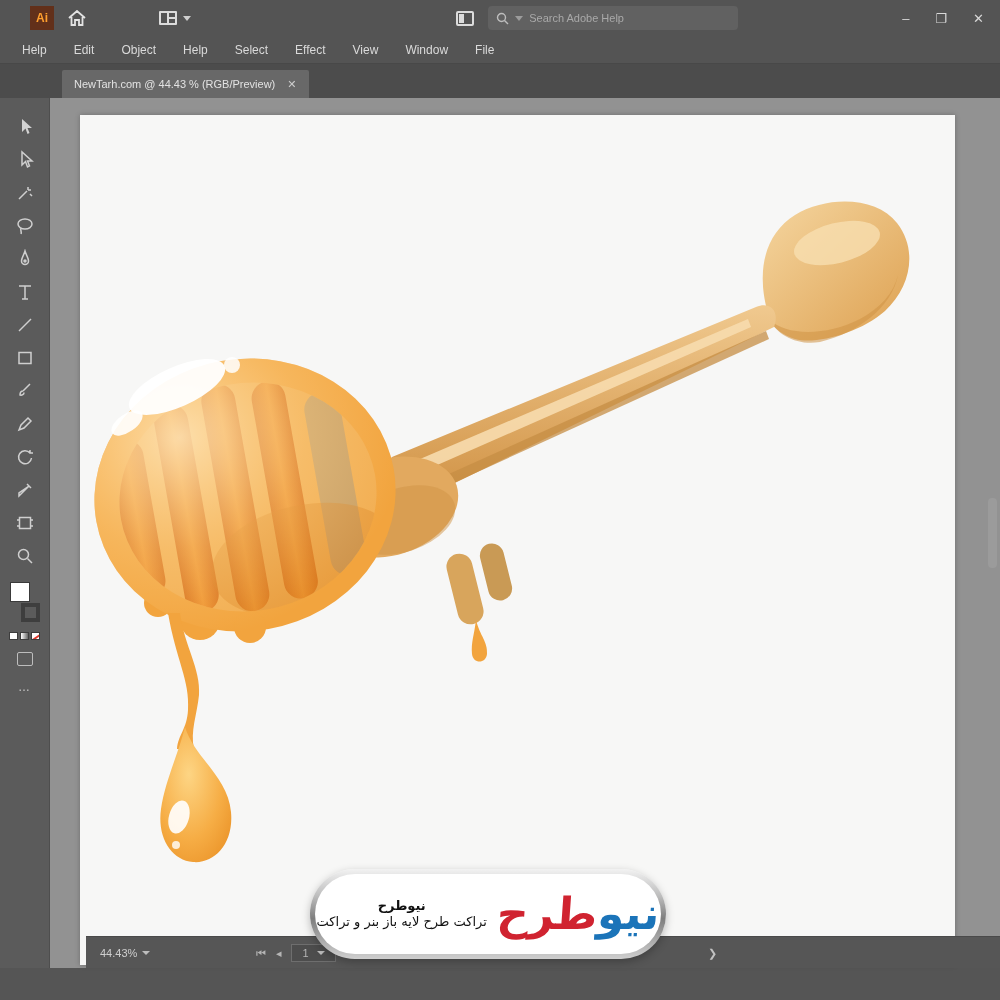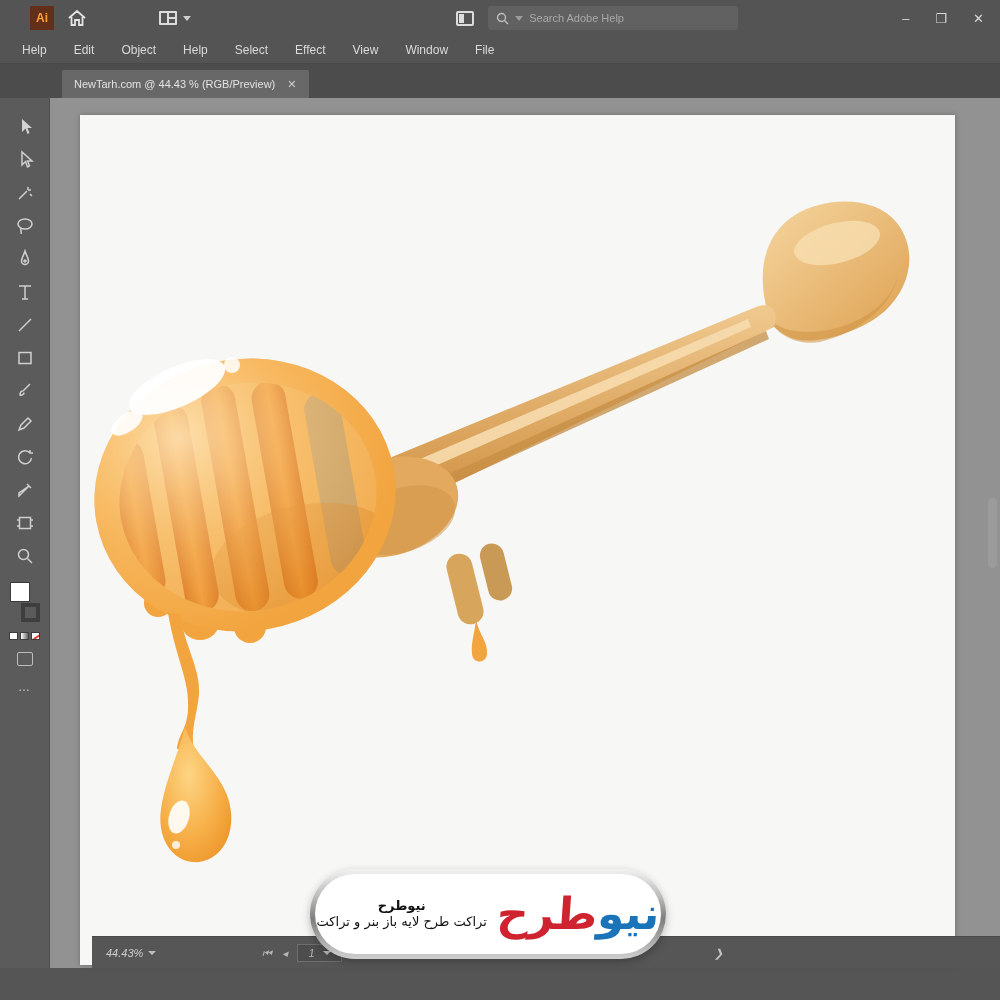--- a/index.html
+++ b/index.html
@@ -97,23 +97,23 @@
   .wm-brand { font-size:13px; font-weight:bold; color:#111; }
   .wm-tagline { font-size:13px; color:#111; white-space:nowrap; }
   .wm-domain { font-size:24px; font-weight:bold; color:#000;
     letter-spacing:1px; direction:ltr; font-family:"Liberation Sans",sans-serif; }
   .wm-logo { direction:rtl; font-weight:900; font-size:44px; line-height:1;
     transform:skew(-4deg); white-space:nowrap; letter-spacing:-1px; }
   .wm-logo .blue { color:var(--logo-blue,#1b74b9); }
   .wm-logo .red  { color:var(--logo-red,#d02330); }
 
   
-  .statusbar { position:absolute; left:42px; right:0; bottom:0; height:32px;
+  .statusbar { position:absolute; left:36px; right:0; bottom:0; height:32px;
     background:var(--statusbar-bg,#565656); border-top:1px solid #4a4a4a;
-    color:#cfcfcf; font-size:11px; z-index:6;font-style:italic; }
+    color:#cfcfcf; font-size:11px; z-index:6; }
   .sb-item { position:absolute; top:0; height:32px; display:flex;
     align-items:center; gap:5px; }
   .sb-zoom { left:14px; }
   .sb-caret { width:0; height:0; border-left:4px solid transparent;
     border-right:4px solid transparent; border-top:4px solid #bdbdbd; }
   .sb-nav { left:170px; gap:10px; color:#b5b5b5; }
   .sb-nav .box { border:1px solid #6e6e6e; background:#4d4d4d;
     padding:2px 10px; display:flex; gap:8px; align-items:center; }
   .sb-tool { left:420px; }
   .sb-chev { left:622px; color:#c2c2c2; }

